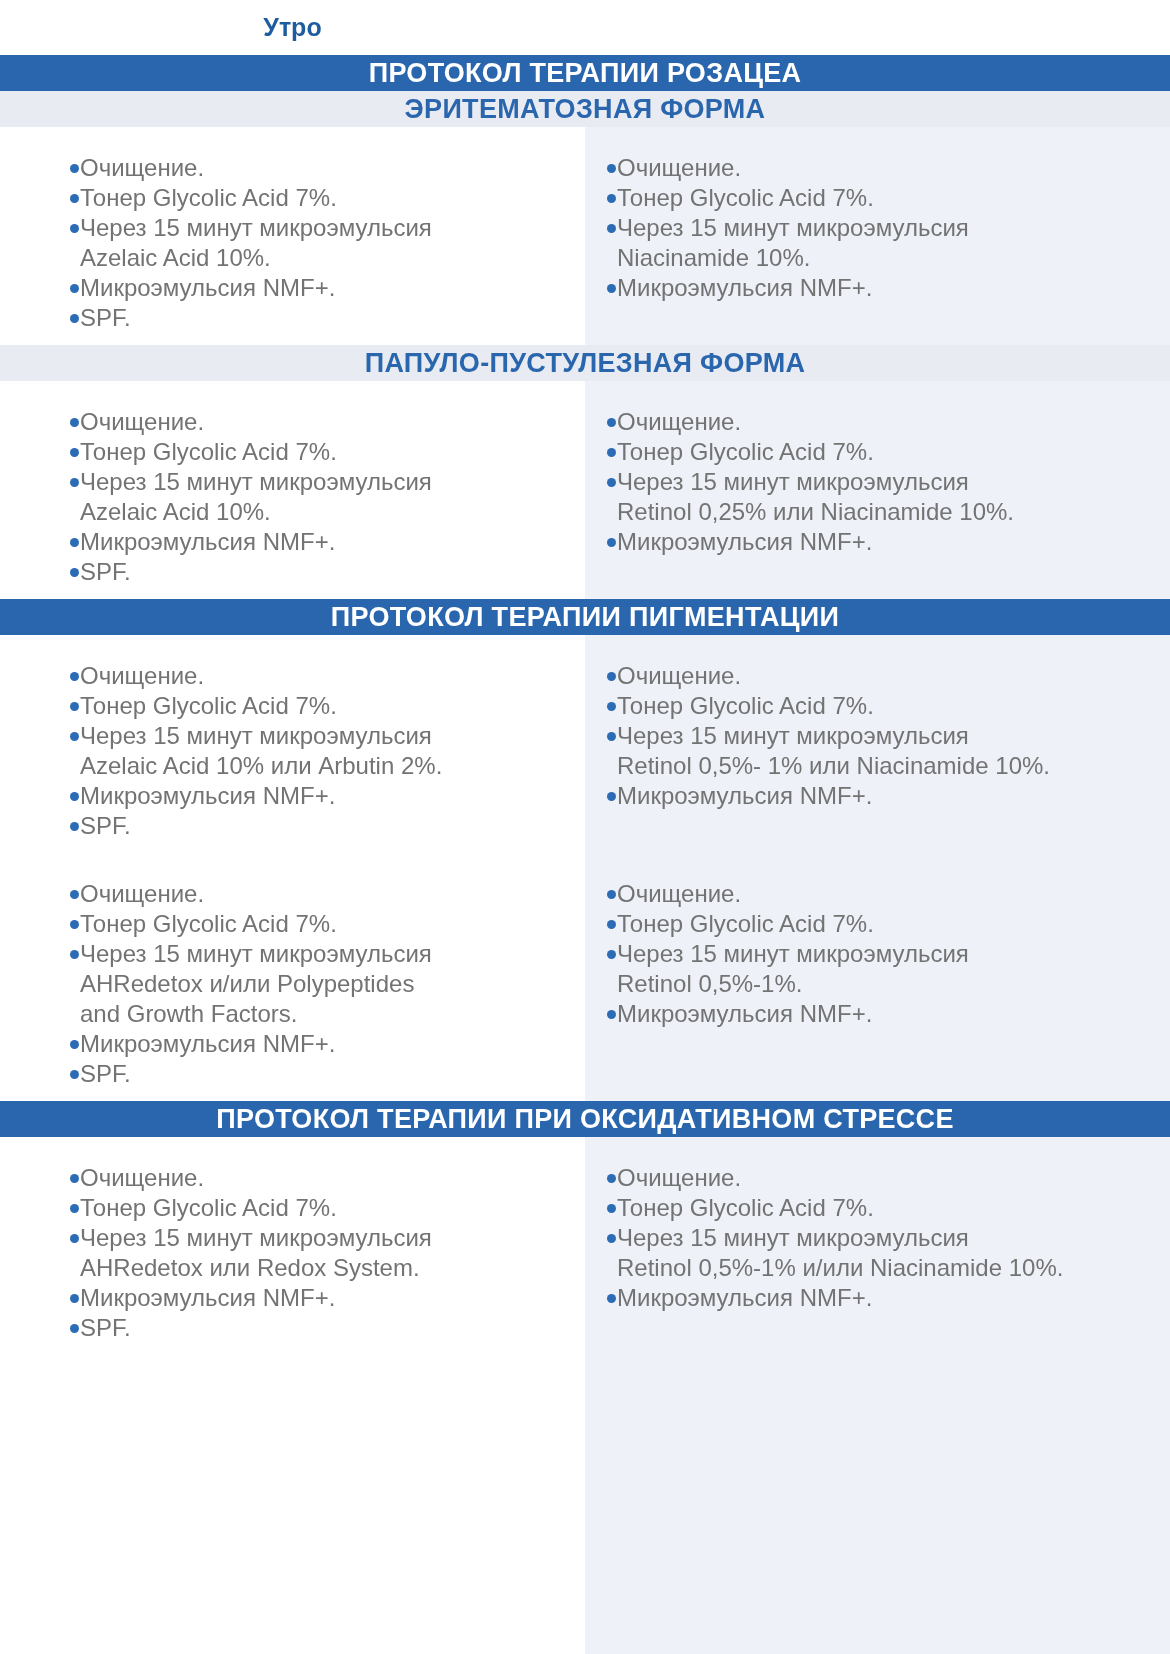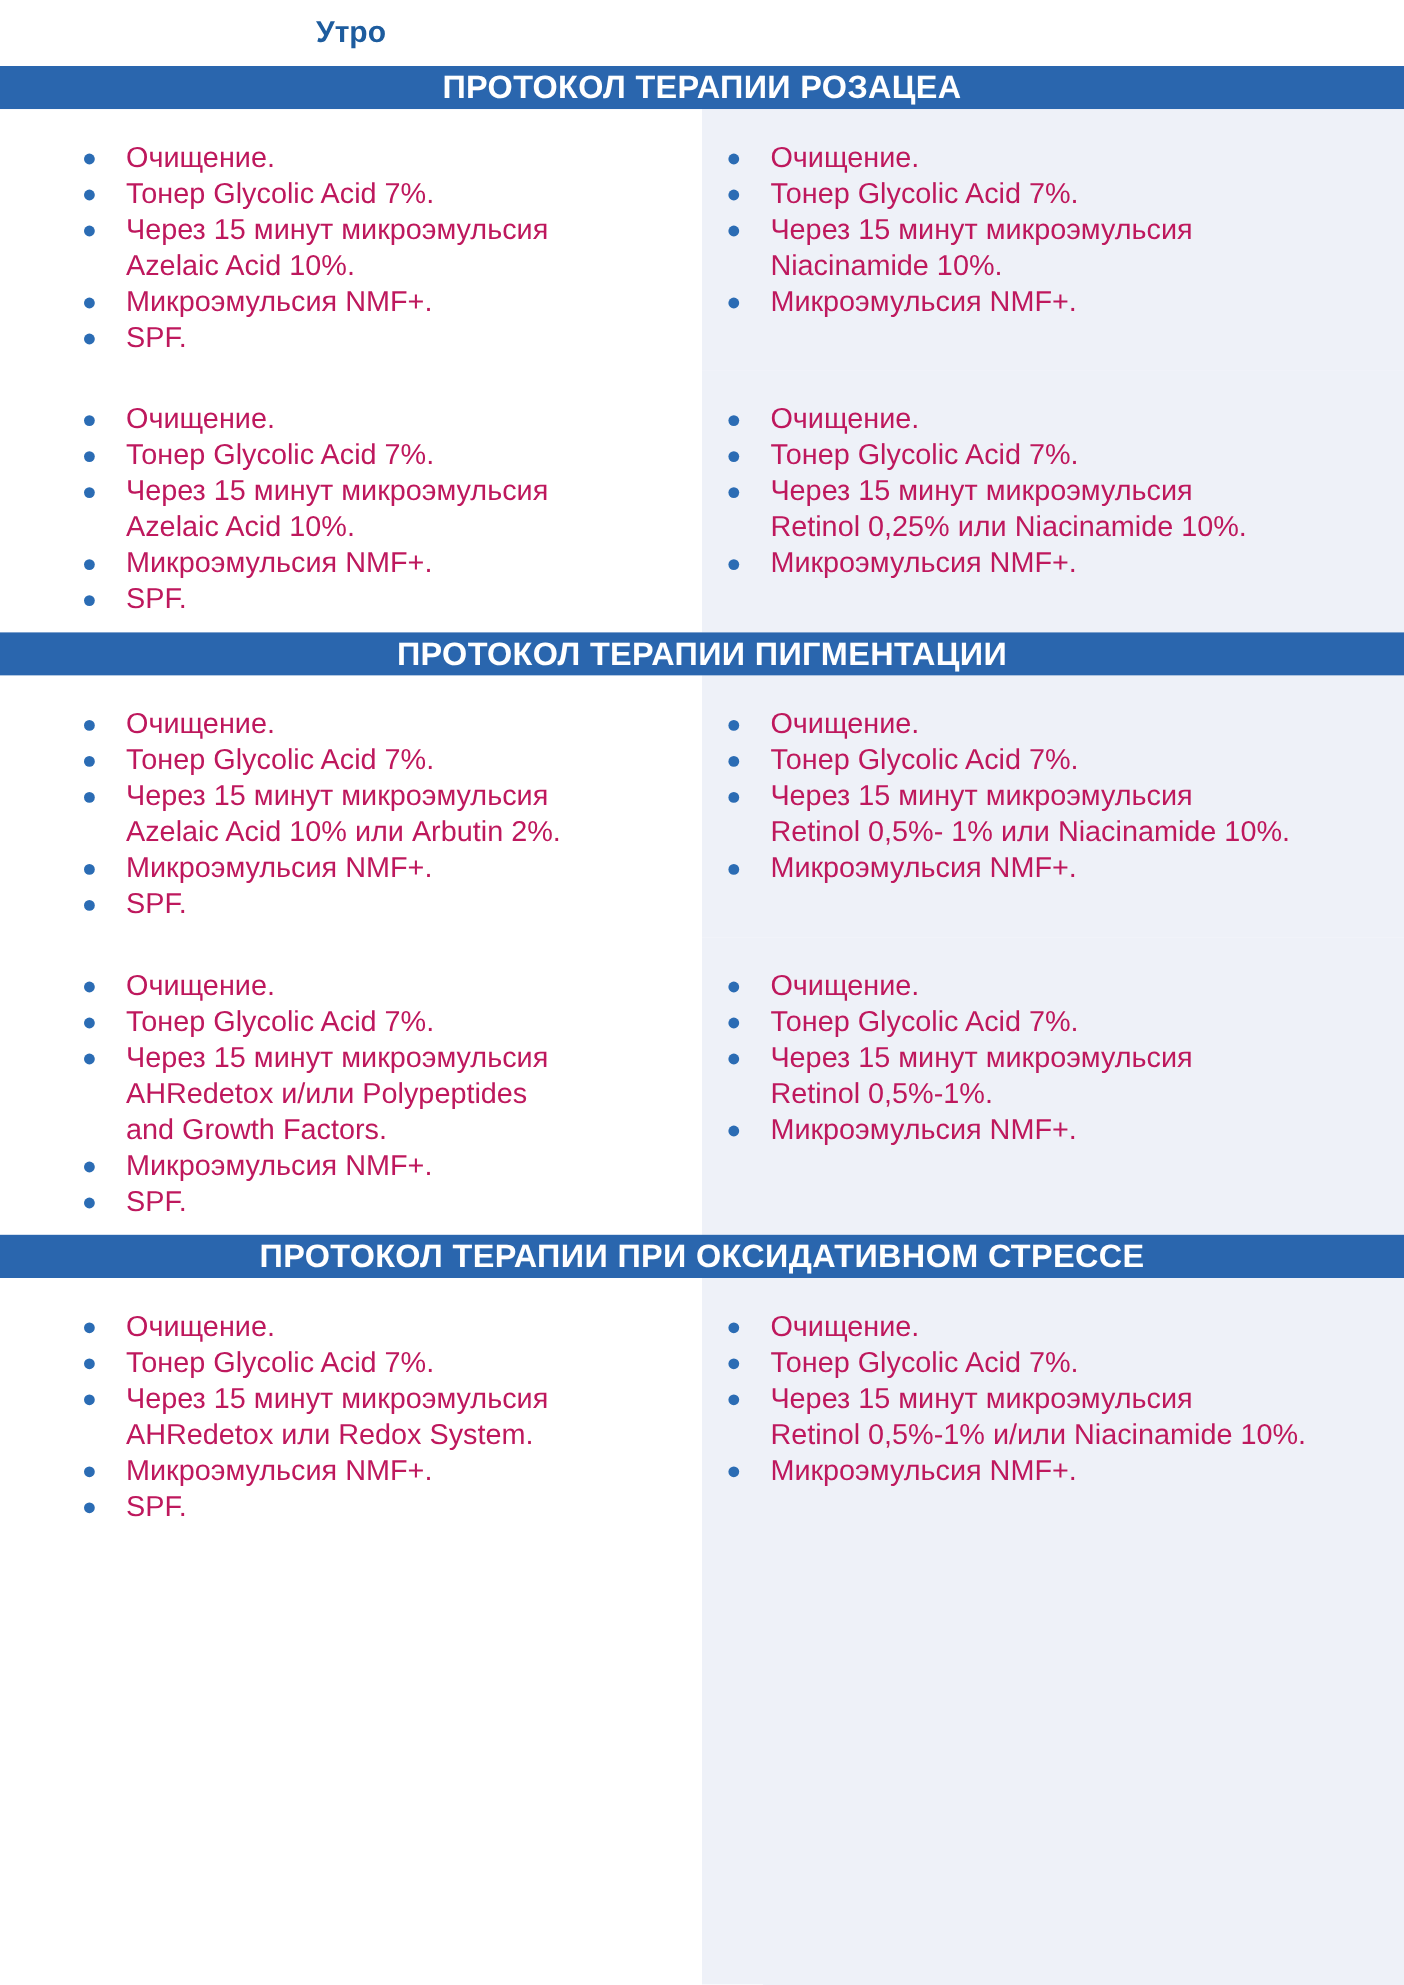--- a/index.html
+++ b/index.html
@@ -39,36 +39,39 @@
     padding:26px 12px 12px 70px;
     background:#ffffff;
   }
   ul.cell.evening { background:#eef1f8; padding-left:22px; }
   li.item { display:flex; align-items:flex-start; }
   .dot {
     flex:none; width:9px; height:9px; border-radius:50%;
     background:#2b6cb4; margin-top:11px;
   }
   .txt {
-    margin-left:26px;
-    font-size:24px; line-height:30px; color:#be185d;
+    margin-left:1px;
+    font-size:24px; line-height:30px; color:#737373;
     white-space:pre-line;
   }
 </style>
 </head>
 <body>
 
 <div class="page">
   <div class="col-headers">
     <div class="half morning">Утро</div>
   </div>
   <div id="blocks" style="display:flex;flex-direction:column;flex:1;">
       <div class="band main">
         <span class="band-title">ПРОТОКОЛ ТЕРАПИИ РОЗАЦЕА</span>
       </div>
+      <div class="band sub">
+        <span class="band-title">ЭРИТЕМАТОЗНАЯ ФОРМА</span>
+      </div>
       <div class="row">
         <ul class="cell morning">
           <li class="item">
             <span class="dot"></span>
             <span class="txt">Очищение.</span>
           </li>
           <li class="item">
             <span class="dot"></span>
             <span class="txt">Тонер Glycolic Acid 7%.</span>
           </li>
@@ -98,20 +101,23 @@
           <li class="item">
             <span class="dot"></span>
             <span class="txt">Через 15 минут микроэмульсия
 Niacinamide 10%.</span>
           </li>
           <li class="item">
             <span class="dot"></span>
             <span class="txt">Микроэмульсия NMF+.</span>
           </li>
         </ul>
+      </div>
+      <div class="band sub">
+        <span class="band-title">ПАПУЛО-ПУСТУЛЕЗНАЯ ФОРМА</span>
       </div>
       <div class="row">
         <ul class="cell morning">
           <li class="item">
             <span class="dot"></span>
             <span class="txt">Очищение.</span>
           </li>
           <li class="item">
             <span class="dot"></span>
             <span class="txt">Тонер Glycolic Acid 7%.</span>

